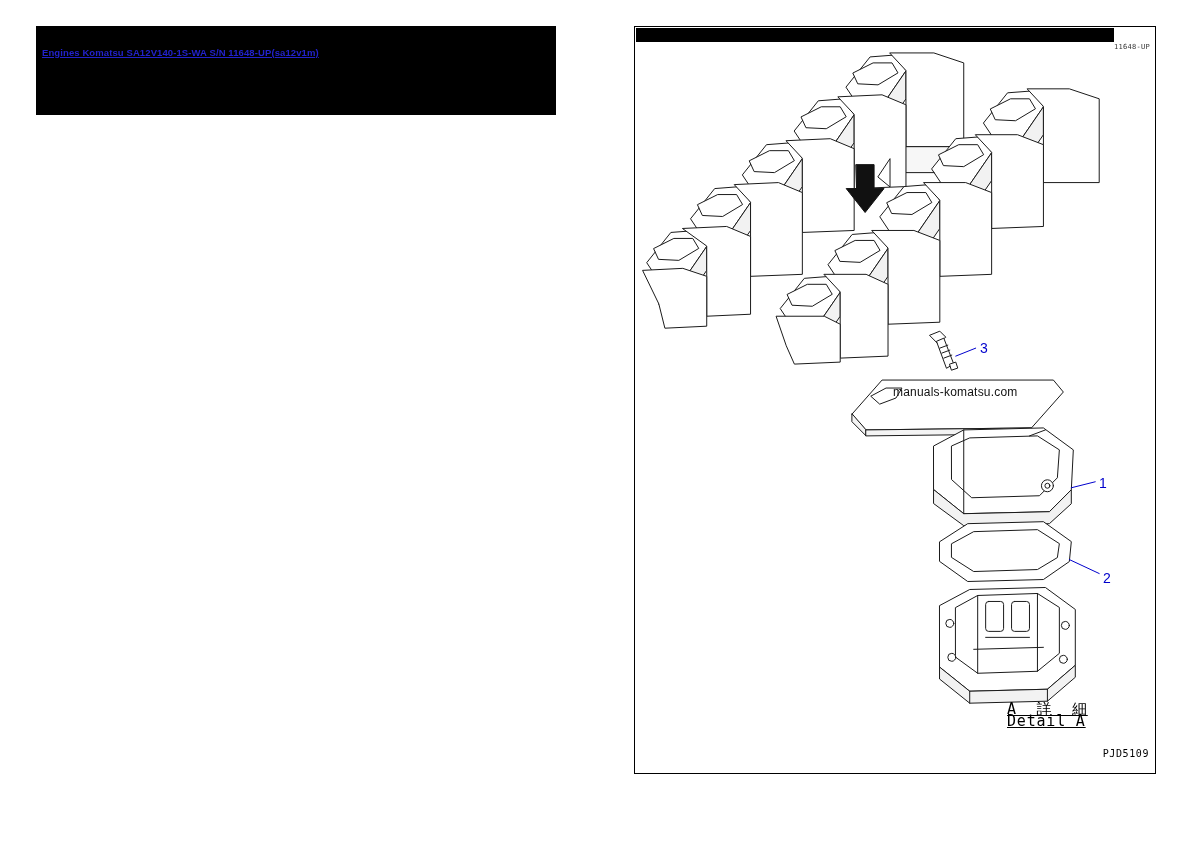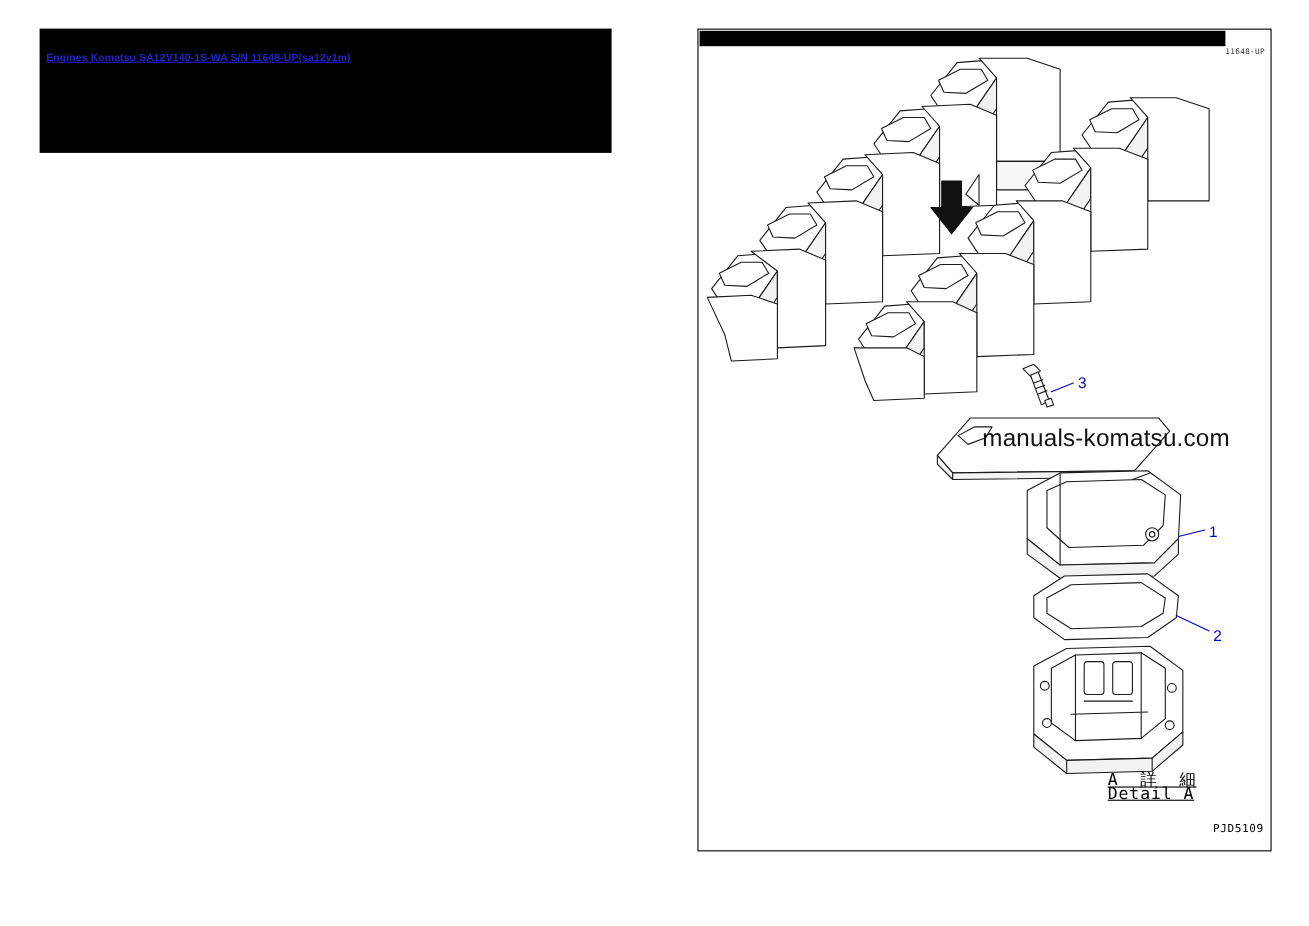--- a/index.html
+++ b/index.html
@@ -14,21 +14,21 @@
     font-family: "Liberation Sans", sans-serif;
     overflow: hidden;
   }
 
   
   #header-block {
     position: absolute;
     left: 36px;
     top: 26px;
     width: 520px;
-    height: 113px;
+    height: 89px;
     background: #000000;
   }
   #header-link {
     position: absolute;
     left: 6px;
     top: 21px;
     font-size: 9.5px;
     color: #2222cc;
     text-decoration: underline;
     font-weight: bold;
@@ -77,21 +77,21 @@
     color: #333333;
     letter-spacing: 0.3px;
   }
 
   
   #watermark {
     position: absolute;
     left: 258px;
     top: 358px;
     font-family: "Liberation Sans", sans-serif;
-    font-size: 22px;
+    font-size: 12px;
     color: #111111;
     letter-spacing: 0.2px;
     white-space: nowrap;
   }
 
   
   .callout {
     position: absolute;
     font-family: "Liberation Sans", sans-serif;
     font-size: 14px;

